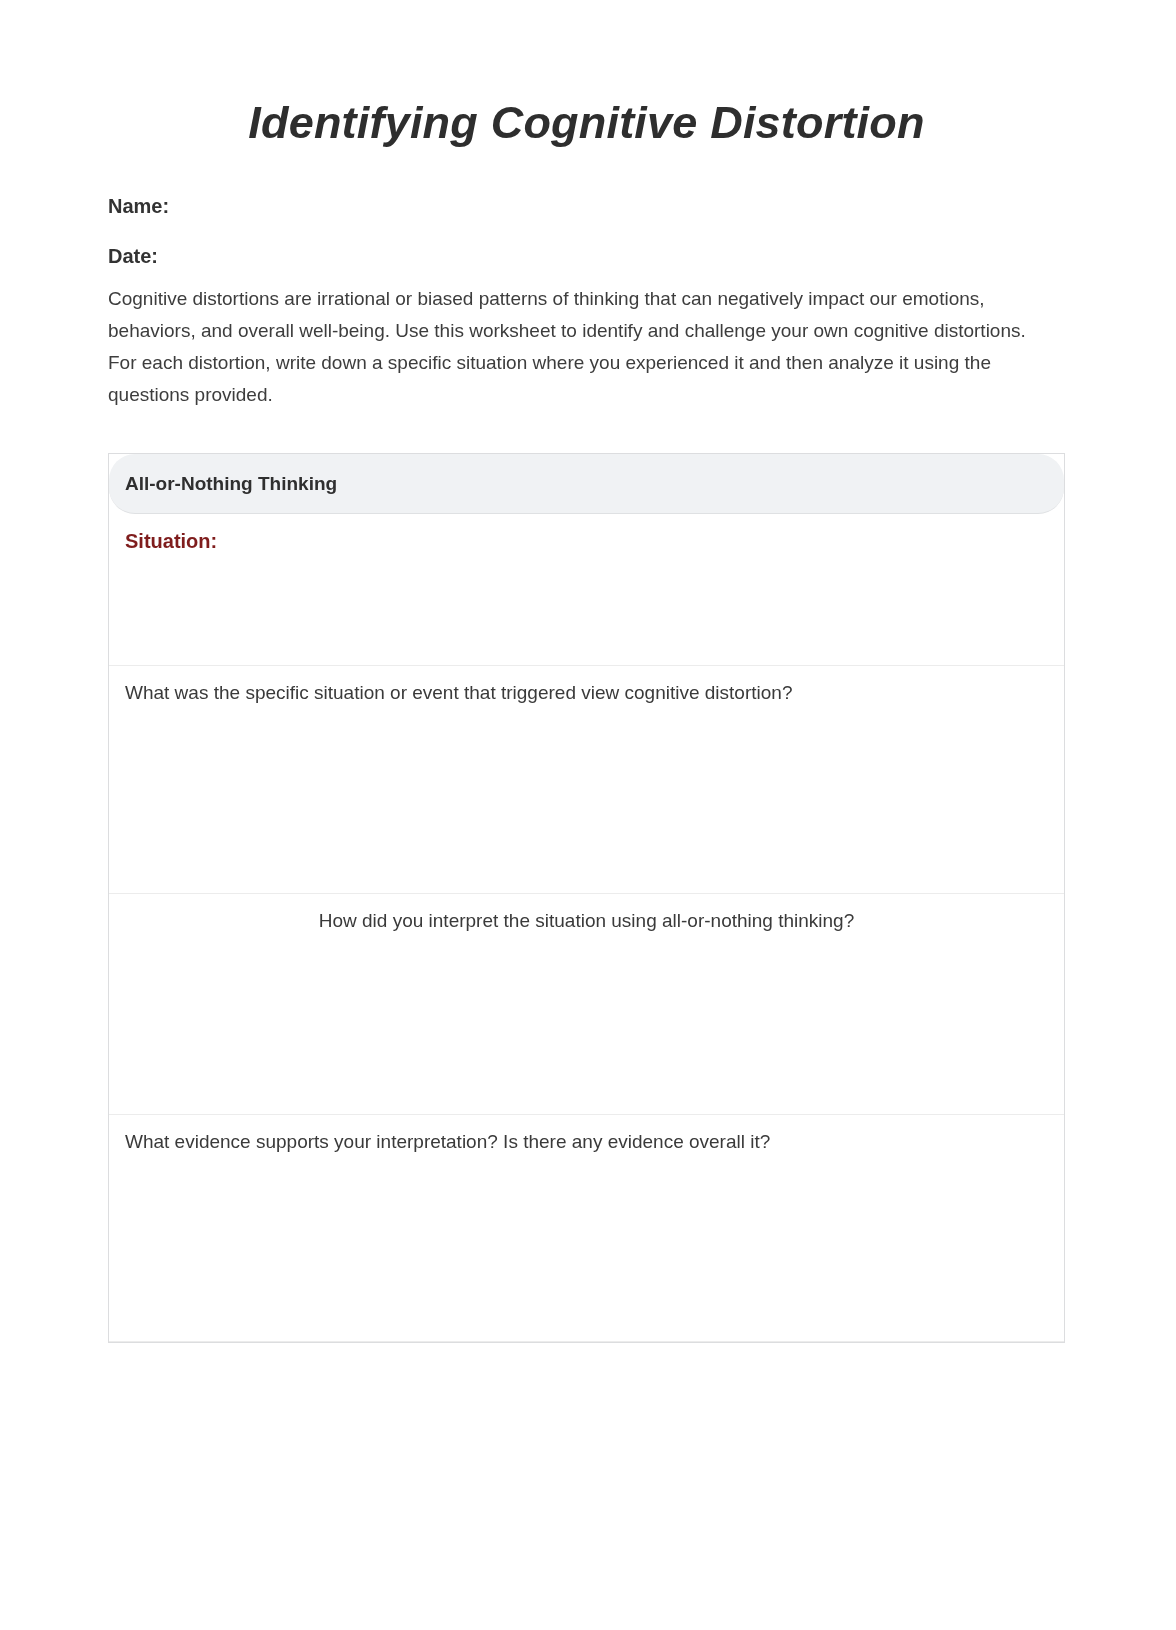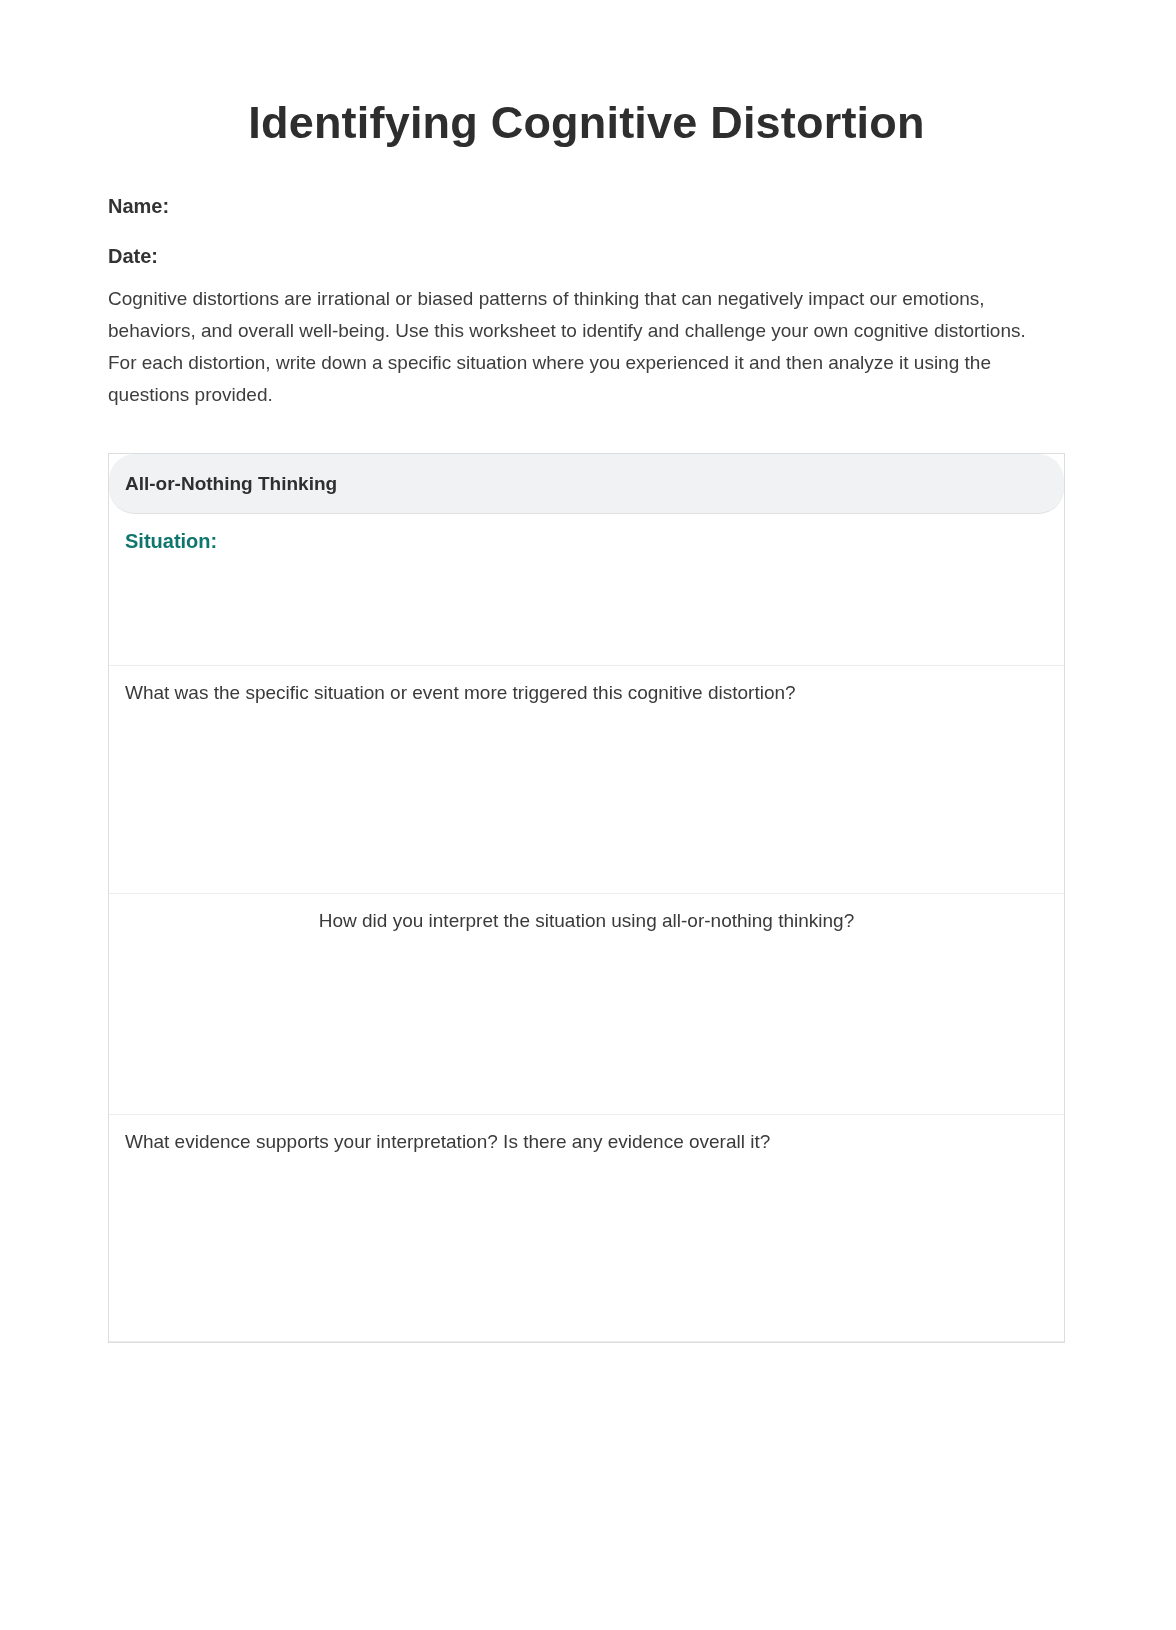--- a/index.html
+++ b/index.html
@@ -17,20 +17,21 @@
     height: 1630px;
     padding: 98px 111px 0 108px;
   }
   .doc-title {
     font-size: 45px;
     font-weight: bold;
     line-height: 50px;
     text-align: center;
     color: #2e2e2e;
     letter-spacing: 0.2px;
+    font-style: italic;
   }
   .field-label {
     font-size: 20px;
     font-weight: bold;
     color: #333333;
   }
   .name-label { margin-top: 47px; }
   .date-label { margin-top: 27px; }
   .intro {
     margin-top: 15px;
@@ -59,21 +60,21 @@
     padding: 15px 16px;
     border-bottom: 1px solid #ececec;
     font-size: 19px;
     line-height: 24px;
     color: #3a3a3a;
   }
   .t-row.situation {
     height: 152px;
     font-size: 20px;
     font-weight: bold;
-    color: #0f766e;
+    color: #7f1d1d;
   }
   .t-row.q1 { height: 228px; }
   .t-row.q2 { height: 221px; text-align: center; }
   .t-row.q3 { height: 227px; }
   .t-row.q4 { height: 221px; border-bottom: none; }
 </style>
 </head>
 <body>
 
 <div class="page">
@@ -88,21 +89,21 @@
 
   <div class="worksheet-table">
 
     <div class="t-header">All-or-Nothing Thinking</div>
 
     <div class="t-row situation">
       <span>Situation:</span>
     </div>
 
     <div class="t-row q1">
-      <span>What was the specific situation or event more triggered this cognitive distortion?</span>
+      <span>What was the specific situation or event that triggered view cognitive distortion?</span>
     </div>
 
     <div class="t-row q2">
       <span>How did you interpret the situation using all-or-nothing thinking?</span>
     </div>
 
     <div class="t-row q3">
       <span>What evidence supports your interpretation? Is there any evidence overall it?</span>
     </div>
 

